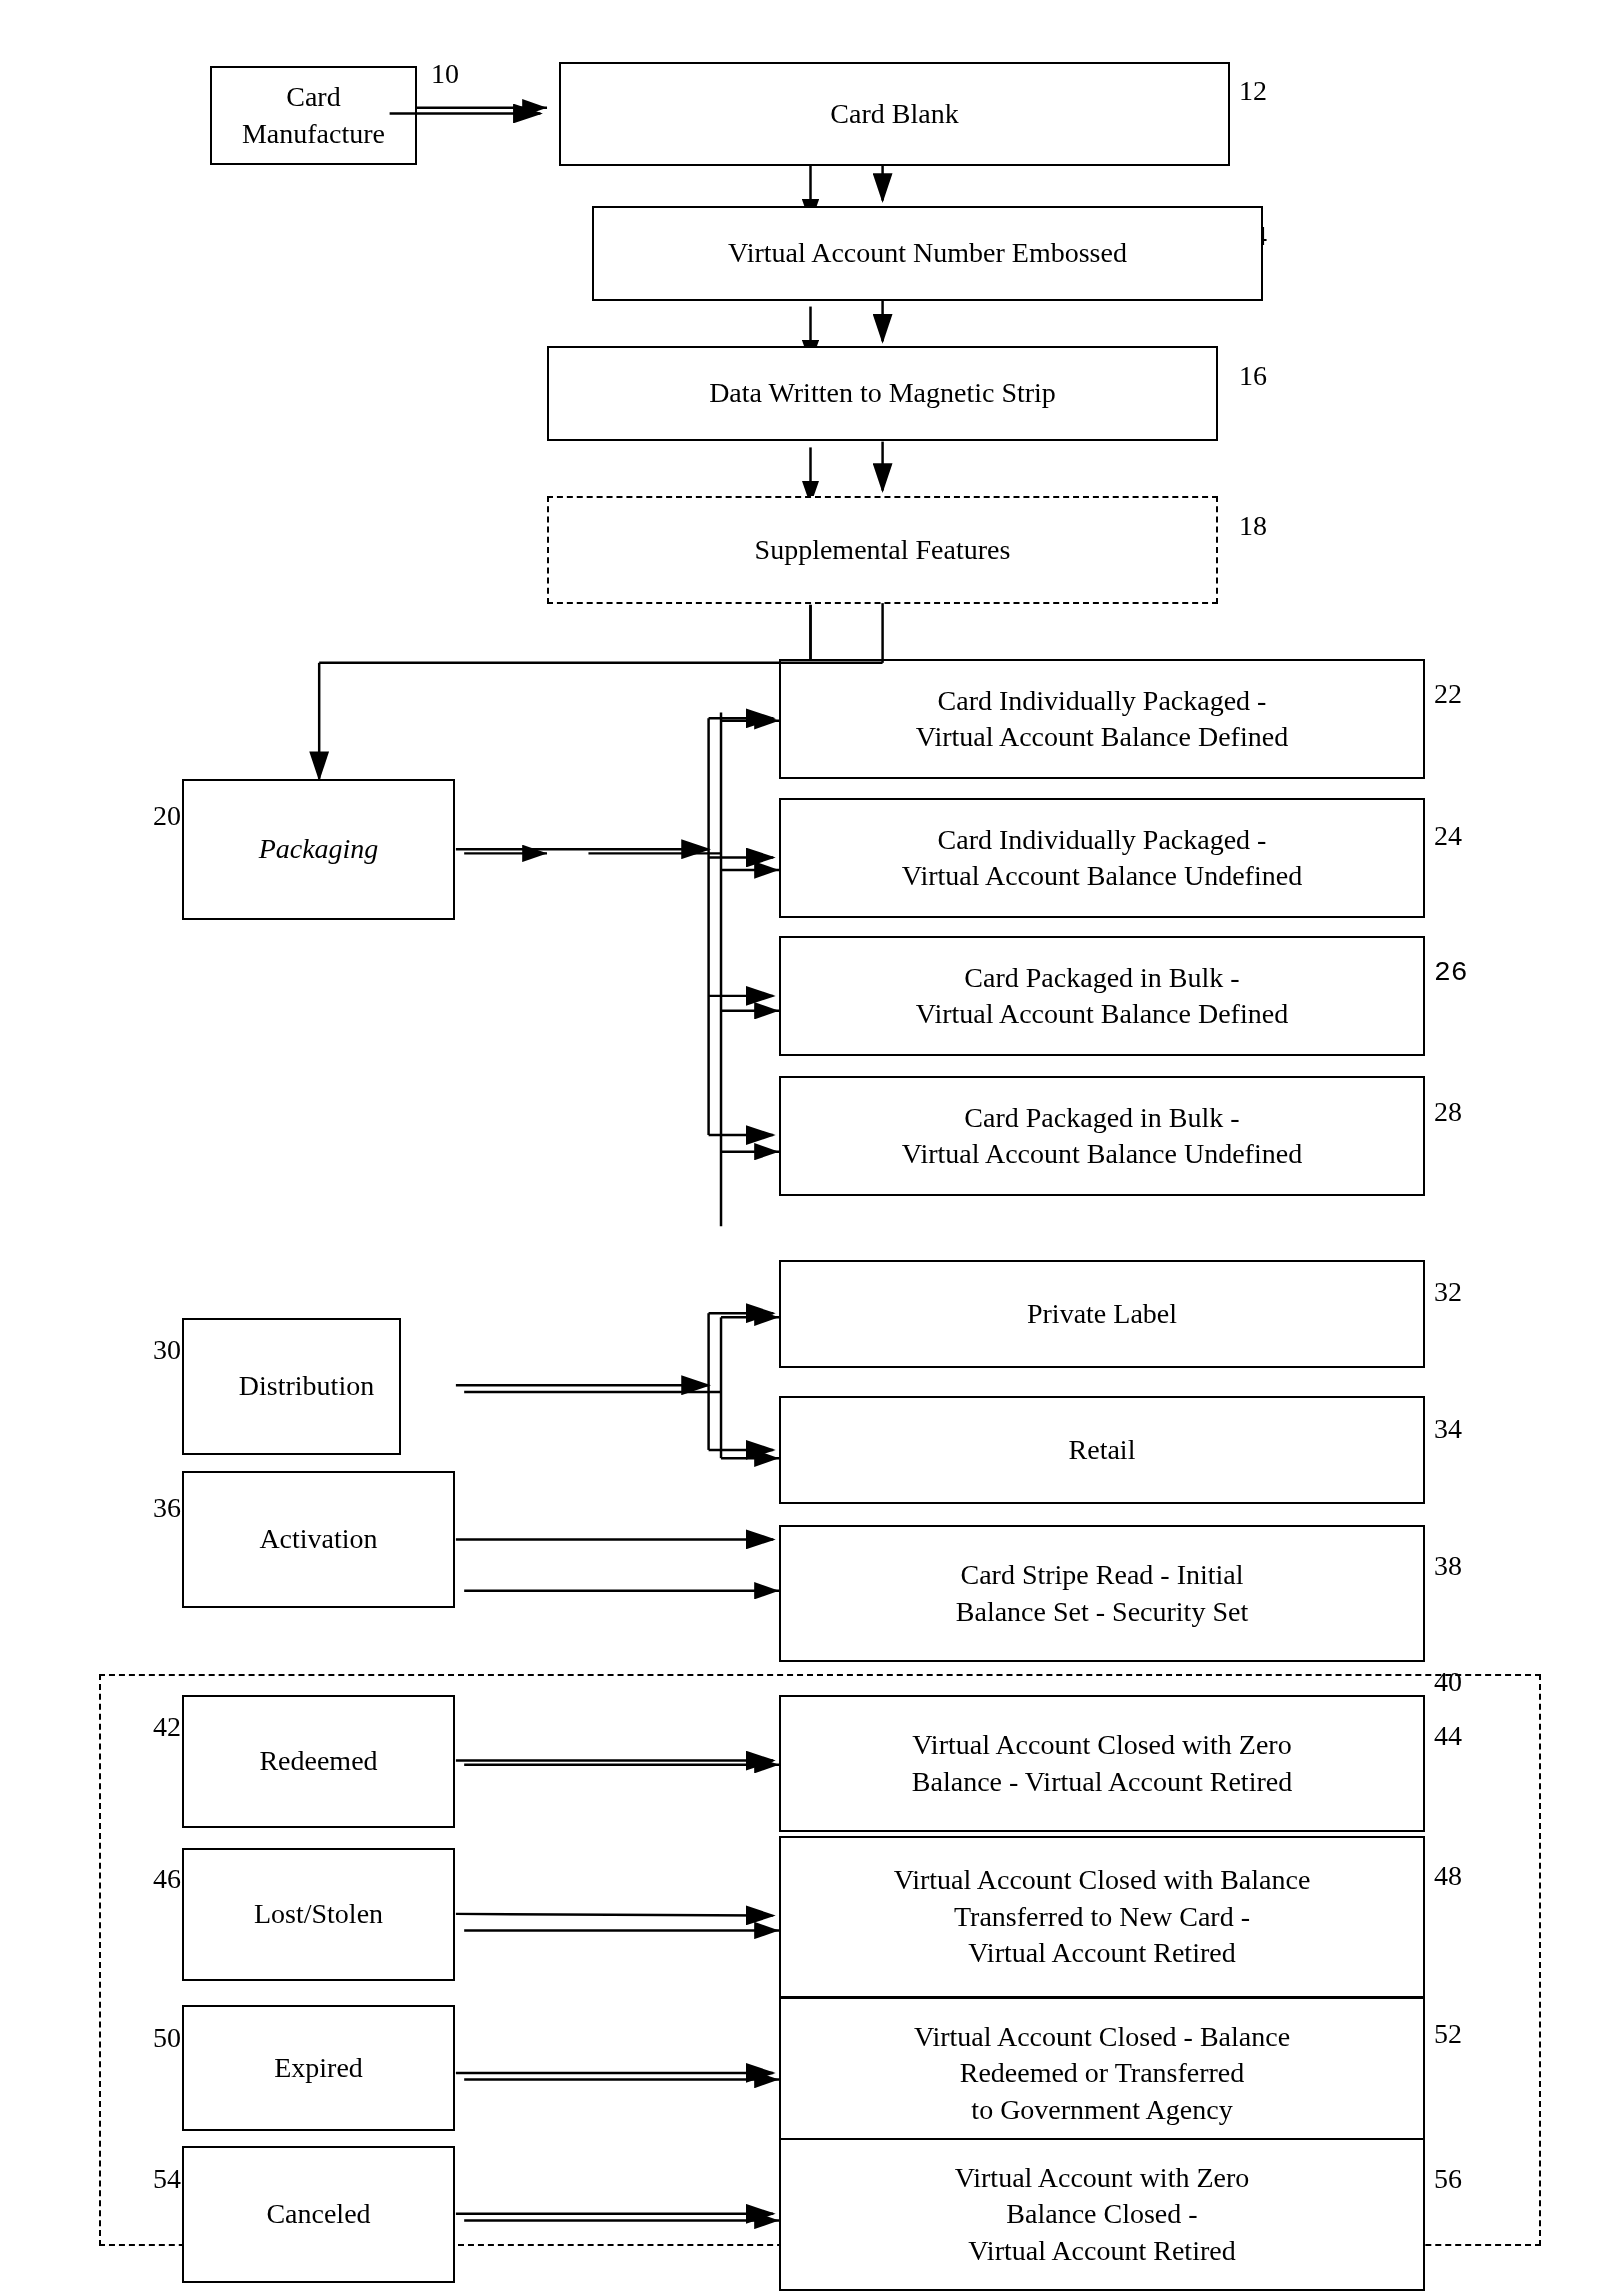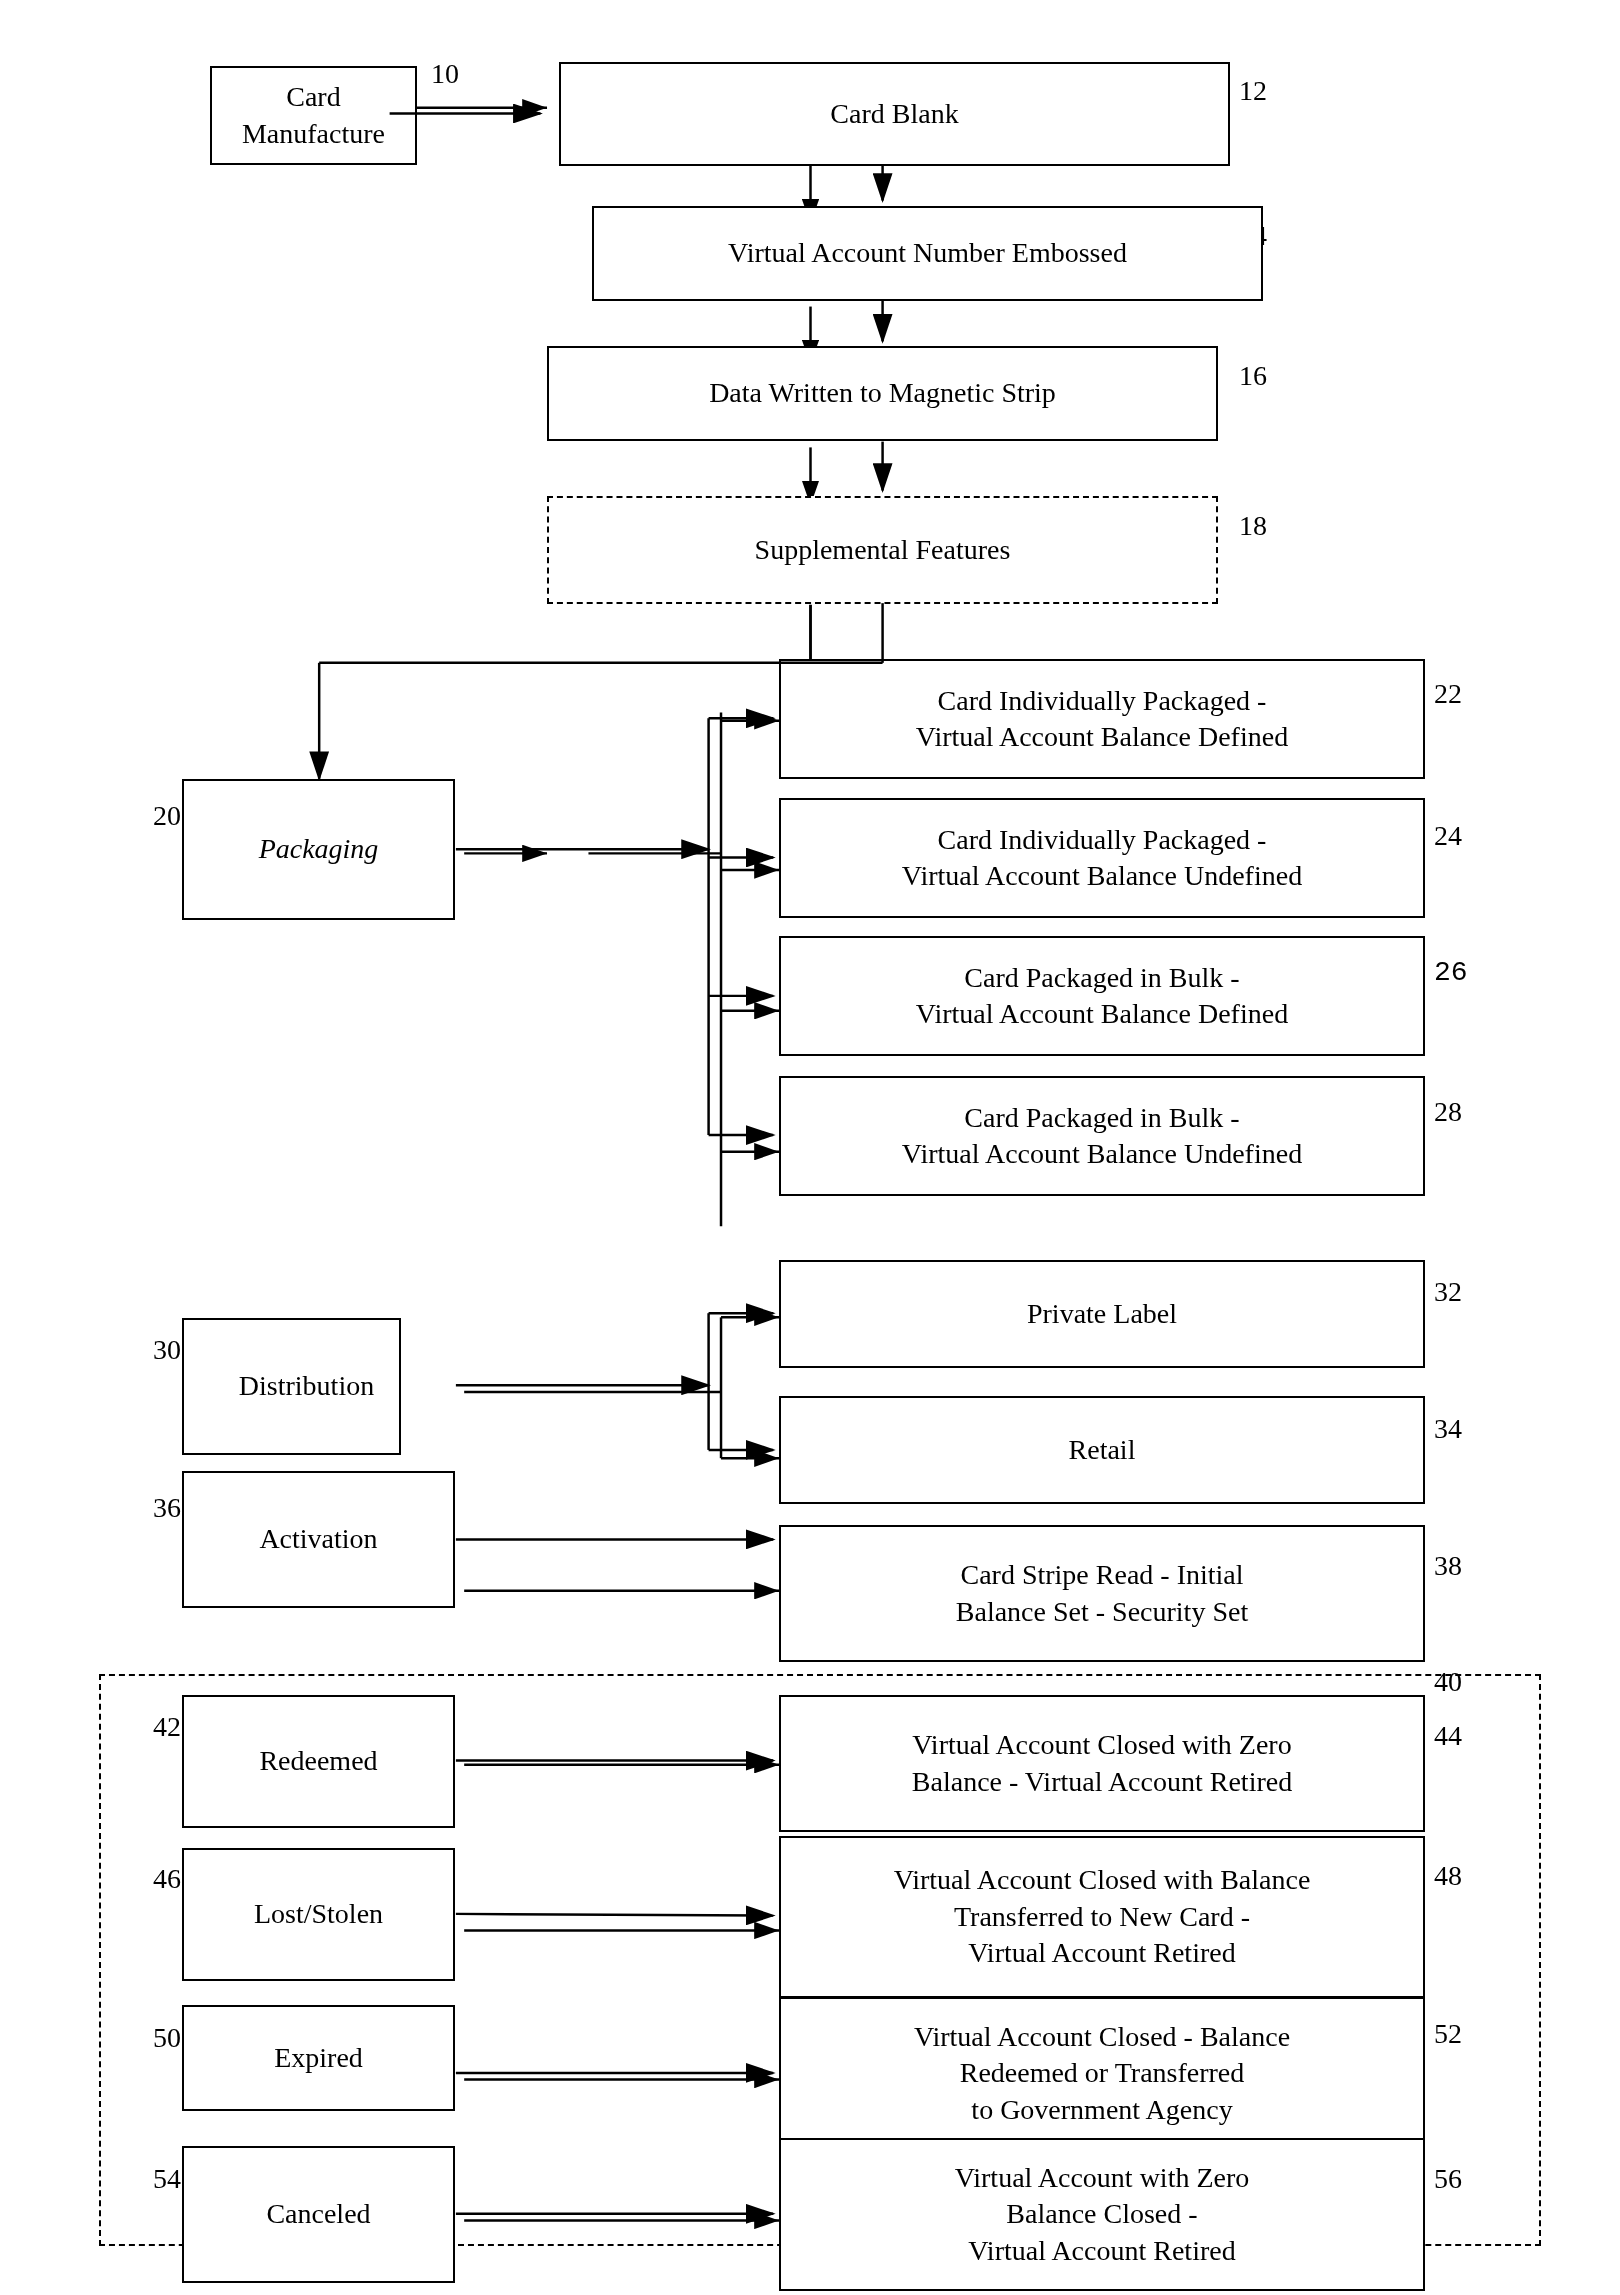--- a/index.html
+++ b/index.html
@@ -229,21 +229,21 @@
   </div>
 
   <div class="label" style="left:1434px; top:1860px;">48</div>
 
   <div class="box" style="left:779px; top:1836px; width:646px; height:162px;text-align:center;">
     <span>Virtual Account Closed with Balance<br>Transferred to New Card -<br>Virtual Account Retired</span>
   </div>
 
   <div class="label" style="left:153px; top:2022px;">50</div>
 
-  <div class="box" style="left:182px; top:2005px; width:273px; height:106px;">
+  <div class="box" style="left:182px; top:2005px; width:273px; height:126px;">
     <span>Expired</span>
   </div>
 
   <div class="label" style="left:1434px; top:2018px;">52</div>
 
   <div class="box" style="left:779px; top:1997px; width:646px; height:153px;">
     <span>Virtual Account Closed - Balance<br>Redeemed or Transferred<br>to Government Agency</span>
   </div>
 
   <div class="label" style="left:153px; top:2163px;">54</div>

